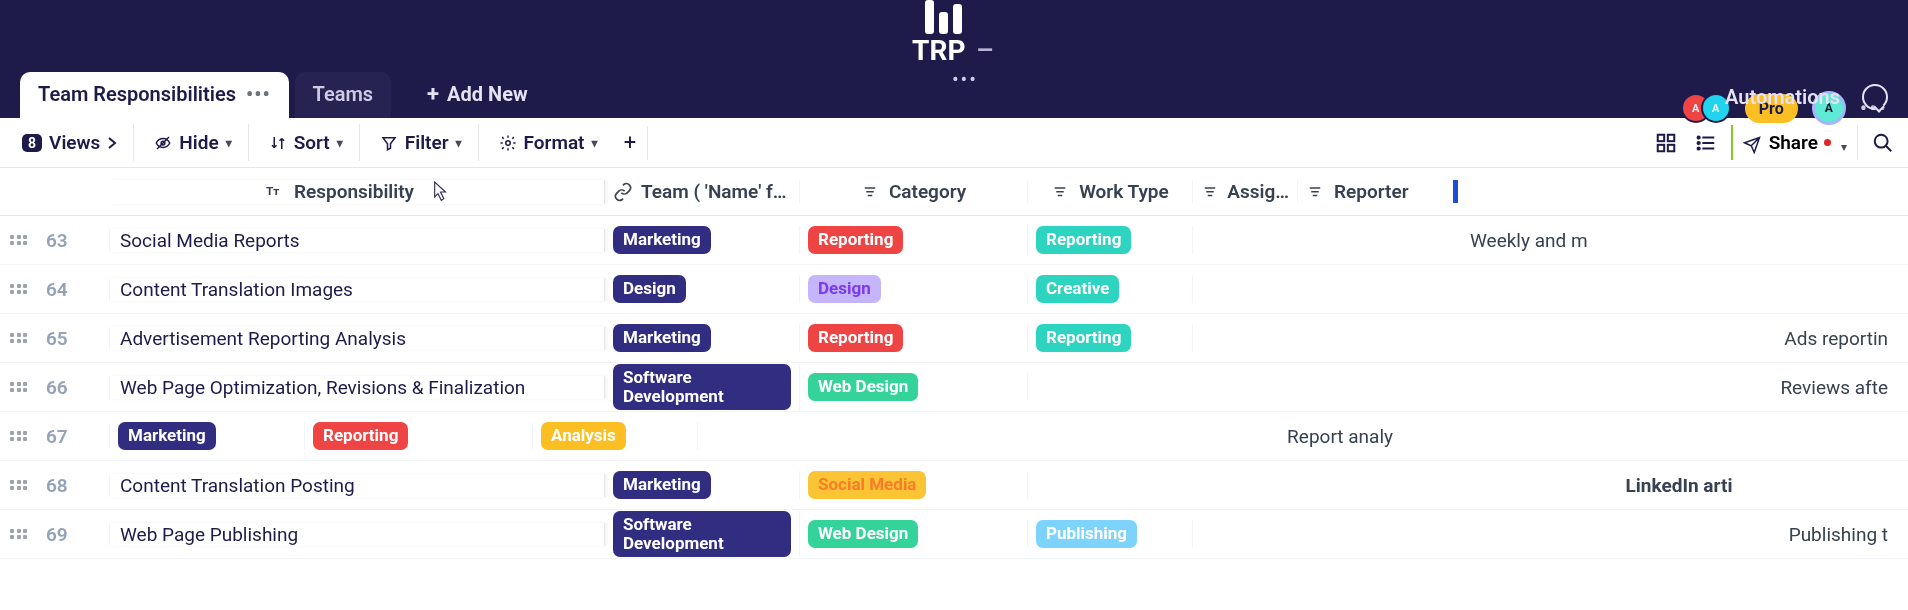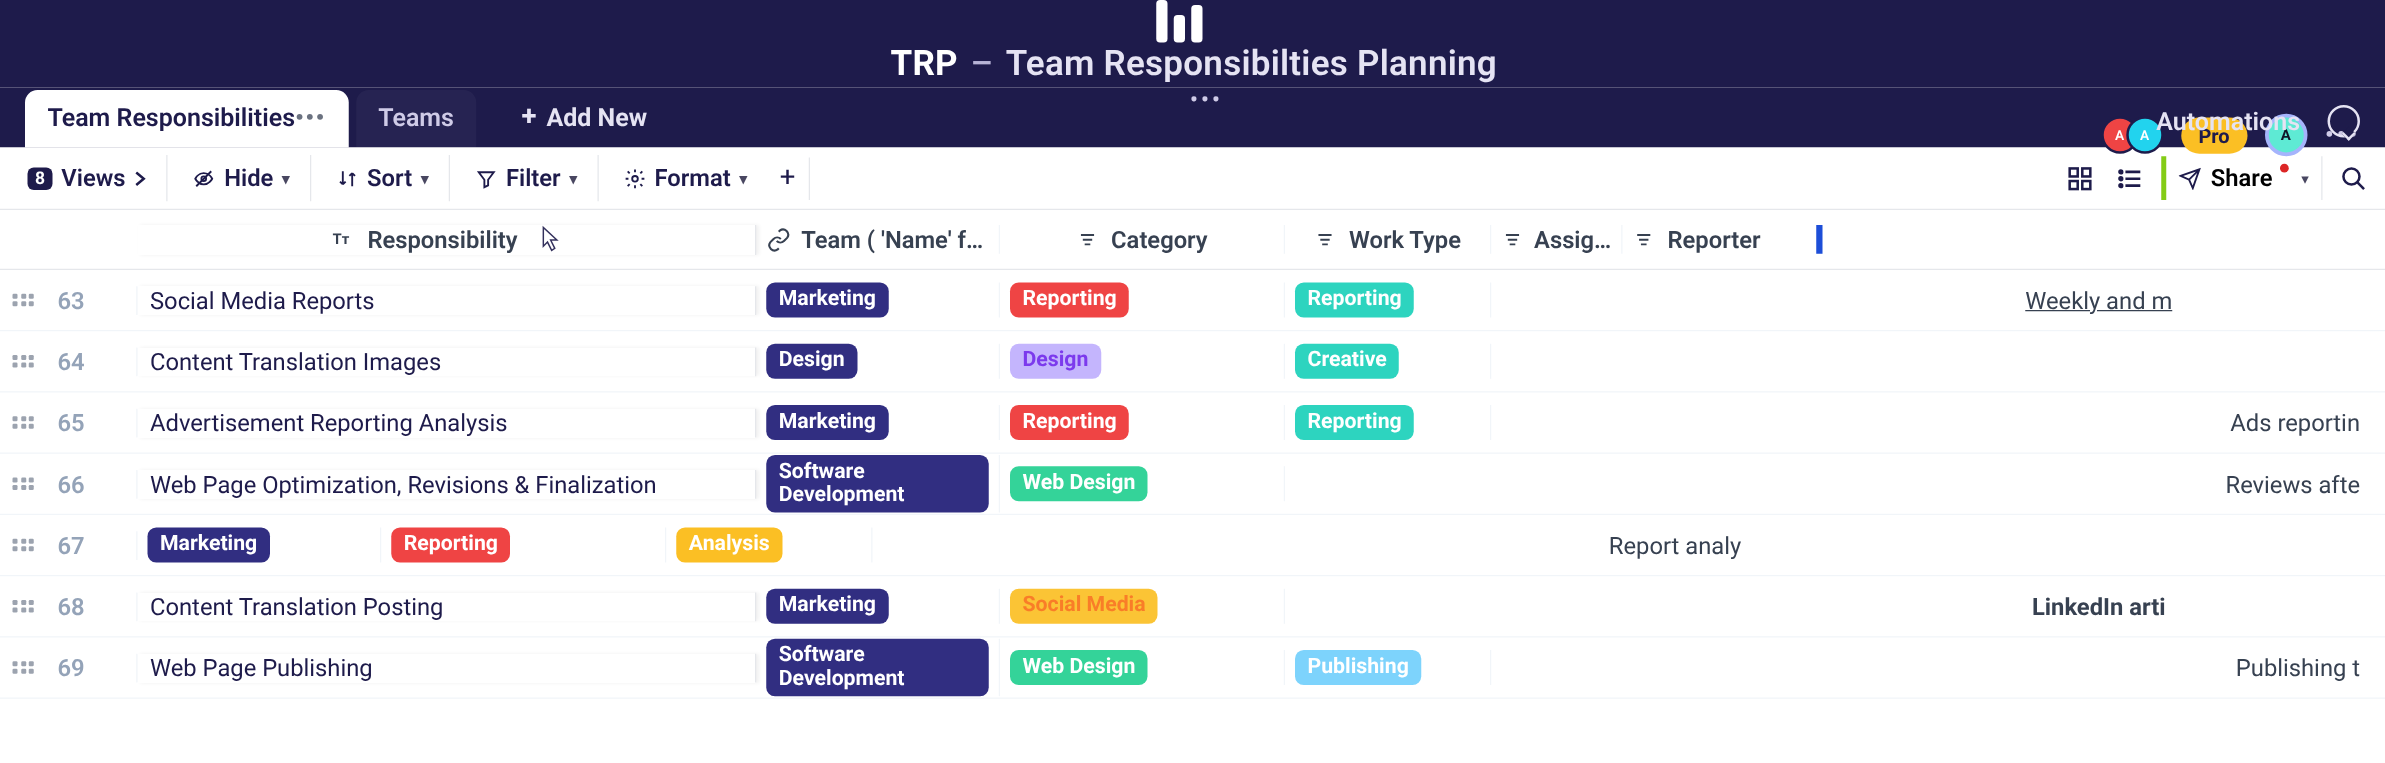--- a/index.html
+++ b/index.html
@@ -16,41 +16,41 @@
   .topbar-right { margin-left:auto; display:flex; align-items:center; gap:14px; }
   .avatar-pair { display:flex; }
   .avatar { width:30px; height:30px; border-radius:50%; display:flex; align-items:center; justify-content:center; font-size:11px; font-weight:600; color:#fff; border:2px solid #1e1b4b; }
   .avatar + .avatar { margin-left:-10px; }
   .av1 { background:#ef4444; } .av2 { background:#22d3ee; }
   .pro-badge { background:#fbbf24; color:#1e1b4b; border-radius:16px; padding:5px 14px; font-weight:700; font-size:16px; }
   .user-avatar { width:34px; height:34px; border-radius:50%; background:#5eead4; display:flex; align-items:center; justify-content:center; border:3px solid #a5b4fc; font-size:12px; font-weight:700; color:#0f172a; }
   .top-more { font-size:22px; color:#cfcbe7; letter-spacing:2px; cursor:pointer; }
 
   .tabsrow { background:#1e1b4b; display:flex; align-items:flex-end; padding:0 20px; height:48px; }
-  .tab { padding:10px 18px 12px; display:flex; align-items:center; border-radius:10px 10px 0 0; font-size:20px; font-weight:600; cursor:pointer; color:#cfcbe7; }
+  .tab { padding:10px 18px 12px; display:flex; align-items:center; gap:10px; border-radius:10px 10px 0 0; font-size:20px; font-weight:600; cursor:pointer; color:#cfcbe7; }
   .tab.active { background:#fff; color:#1e1b4b; }
   .tab .dots { color:#6b7280; font-weight:700; letter-spacing:1px; font-size:20px; }
   .tab.inactive { background:rgba(255,255,255,.04); margin-left:6px; }
   .tab.add { background:transparent; color:#e5e3f3; margin-left:18px; font-weight:700; gap:8px; }
   .tab.add .plus { font-size:22px; line-height:1; }
   .tabs-right { margin-left:auto; display:flex; align-items:center; gap:22px; padding-bottom:8px; }
   .automations { font-size:20px; font-weight:600; color:#e5e3f3; cursor:pointer; }
   .chat-icon { width:26px; height:26px; border:2px solid #e5e3f3; border-radius:50%; position:relative; }
   .chat-icon::after { content:""; position:absolute; width:6px; height:6px; border-right:2px solid #e5e3f3; border-bottom:2px solid #e5e3f3; bottom:-3px; right:3px; transform:rotate(45deg); background:#1e1b4b; }
 
   .toolbar { height:50px; display:flex; align-items:center; padding:0 10px; border-bottom:1px solid #e5e7eb; background:#fff; gap:4px; }
   .tb-item { display:flex; align-items:center; gap:7px; padding:7px 12px; font-size:19px; font-weight:600; color:#1e1b4b; cursor:pointer; border-radius:6px; white-space:nowrap; }
   .tb-item.b { border-right:1px solid #e5e7eb; border-radius:0; padding-right:16px; margin-right:4px; }
   .views-count { background:#1e1b4b; color:#fff; border-radius:5px; padding:1px 6px; font-size:14px; font-weight:700; }
   .chev { font-size:12px; color:#494761; }
   .ico { width:18px; height:18px; display:inline-flex; align-items:center; justify-content:center; }
   .plus-btn { width:34px; height:34px; display:flex; align-items:center; justify-content:center; font-size:22px; cursor:pointer; color:#1e1b4b; border-right:1px solid #e5e7eb; }
   .toolbar-right { margin-left:auto; display:flex; align-items:center; gap:10px; }
   .tb-icon-btn { width:30px; height:30px; display:flex; align-items:center; justify-content:center; cursor:pointer; color:#1e1b4b; }
-  .share-wrap { display:flex; align-items:center; gap:8px; padding:6px 10px; cursor:pointer; border-left:4px solid #84cc16; border-right:1px solid #e5e7eb; }
+  .share-wrap { display:flex; align-items:flex-end; gap:8px; padding:6px 10px; cursor:pointer; border-left:2px solid #84cc16; border-right:1px solid #e5e7eb; }
   .share-dot { width:7px; height:7px; background:#dc2626; border-radius:50%; position:relative; top:-8px; left:-2px; }
 
   .grid { display:flex; flex-direction:column; }
   .hrow { display:flex; height:48px; border-bottom:1px solid #e5e7eb; align-items:center; font-size:19px; font-weight:600; color:#374151; }
   .row { display:flex; height:49px; border-bottom:1px solid #f1f5f9; align-items:center; font-size:19px; color:#1e1b4b; }
   .c-handle { width:110px; display:flex; align-items:center; gap:18px; padding-left:10px; flex:none; border-right:1px solid #f1f5f9; color:#94a3b8; }
   .drag { font-size:14px; color:#9ca3af; cursor:grab; display:grid; grid-template-columns:repeat(3,1fr); gap:2px; width:18px;}
   .drag span{width:4px;height:4px;background:#9ca3af;border-radius:1px;}
   .rownum { font-weight:600; font-size:19px; }
   .c-resp { width:495px; padding:0 10px; flex:none; border-right:1px solid #e5e7eb; box-shadow:2px 0 3px rgba(0,0,0,.06); position:relative; z-index:2; }
@@ -84,21 +84,20 @@
 
 <div class="topbar">
   <div class="logo">
       <span></span>
       <span></span>
       <span></span>
     </div>
   <div class="title-wrap">
     <span class="title-abbr">TRP</span>
     <span class="title-sep">–</span>
-    <span class="title-main">Team Responsibilties Planning</span>
   </div>
   <div class="title-menu">•••</div>
   <div class="topbar-right">
     <div class="avatar-pair">
       <div class="avatar av1">A</div>
       <div class="avatar av2">A</div>
     </div>
     <div class="pro-badge">Pro</div>
     <div class="user-avatar">A</div>
     <div class="top-more">•••</div>
@@ -300,21 +299,21 @@
             <span></span>
           </div>
           <span class="rownum">63</span>
         </div>
         <div class="c-resp">Social Media Reports</div>
         <div class="c-team"><span class="tag tag-team">Marketing</span></div>
         <div class="c-cat"><span class="tag t-report">Reporting</span></div>
         <div class="c-wt"><span class="tag t-wt-report">Reporting</span></div>
         <div class="c-assg"></div>
         <div class="c-rep"></div>
-        <div class="c-last" style="text-align:center; padding-right:0; white-space:nowrap; overflow:hidden;text-decoration:underline;">Weekly and m</div>
+        <div class="c-last" style="text-align:left; padding-right:0; white-space:nowrap; overflow:hidden;">Weekly and m</div>
       </div>
       <div class="row">
         <div class="c-handle">
           <div class="drag">
             <span></span>
             <span></span>
             <span></span>
             <span></span>
             <span></span>
             <span></span>

